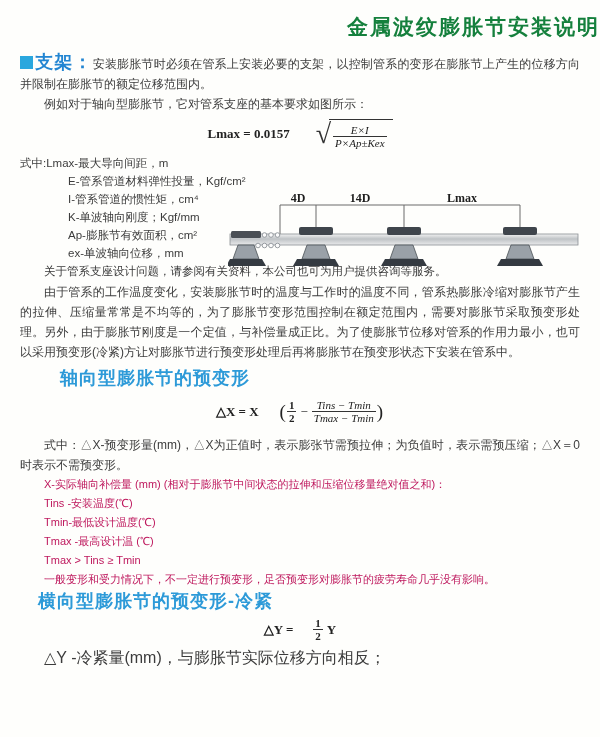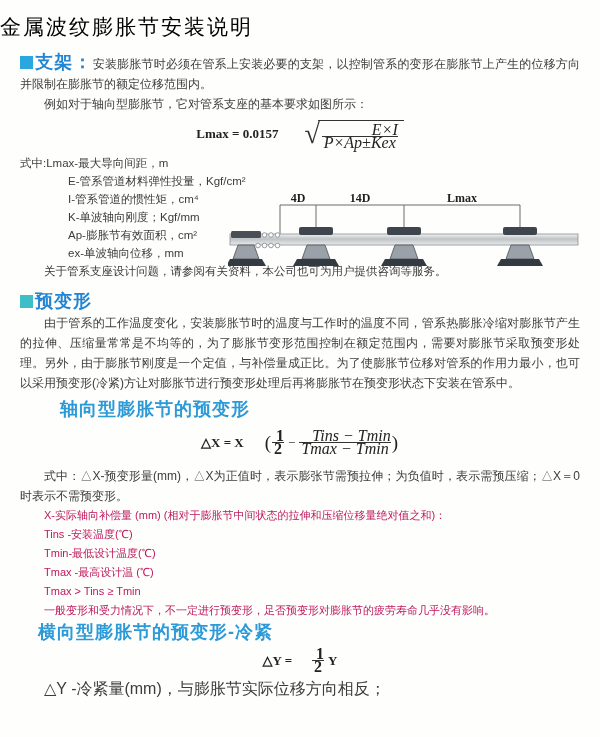--- a/index.html
+++ b/index.html
@@ -3,40 +3,40 @@
 <meta charset="utf-8">
 <style>
   html,body{margin:0;padding:0;background:#ffffff;}
   .page{
     width:600px;height:737px;background:#fefefc;position:relative;overflow:hidden;
     font-family:"Liberation Sans",sans-serif;color:#3a3a3a;box-sizing:border-box;
     padding-top:14px;
   }
   .content{padding:0 20px;}
   h1.doc-title{
-    margin:0;text-align:left;font-size:21px;line-height:26px;font-weight:normal;
-    color:#000000;letter-spacing:2px;
+    margin:0;text-align:right;font-size:21px;line-height:26px;font-weight:bold;
+    color:#15803d;letter-spacing:2px;
   }
   .para{margin:0;font-size:12px;line-height:20px;color:#3c3c3c;text-align:justify;}
   .indent{text-indent:24px;}
   .first-para{margin-top:12px;}
   .sq{display:inline-block;width:13px;height:13px;vertical-align:-1px;margin-right:2px;}
   .sq-blue{background:#2aa7de;}
   .sq-teal{background:#3ebfc8;}
   .sec-title{color:#2285d2;font-size:18px;font-weight:bold;letter-spacing:1px;}
   .sec2-header{margin-top:8px;line-height:22px;}
   
   .formula{
     display:flex;justify-content:center;align-items:center;
     font-family:"Liberation Serif",serif;color:#222;font-weight:bold;font-size:13px;
   }
   .formula1{margin:5px 0;height:30px;}
   .radical{font-size:28px;font-weight:normal;line-height:28px;margin:0 0 0 6px;color:#333;}
   .rad-content{border-top:1.6px solid #333;padding:2px 6px 0 4px;margin-left:-2px;}
-  .frac{display:inline-flex;flex-direction:column;align-items:flex-end;font-size:16px;line-height:12px;}
+  .frac{display:inline-flex;flex-direction:column;align-items:center;font-size:11px;line-height:12px;}
   .frac .den{border-top:1px solid #333;padding:0 2px;}
   .frac.var{font-style:italic;font-weight:normal;}
   .formula2{margin:6px 0;height:34px;}
   .formula2 .paren{font-size:19px;font-weight:normal;margin:0 1px;}
   .formula2 .op{margin:0 4px;font-weight:normal;}
   .formula3{margin:3px 0;height:30px;}
   .formula3 .rhs-y{margin-left:4px;}
   .f-lhs{margin-right:20px;}
   
   .defs-wrap{position:relative;margin-top:2px;}
@@ -142,23 +142,20 @@
         <g>
           <rect x="275" y="35" width="34" height="8" rx="2" fill="#3f454c"></rect>
           <path d="M283,53 h18 l5,14 h-28 z" fill="#9aa1a8" stroke="#4a5056" stroke-width="0.8"></path>
           <path d="M273,67 h38 l4,7 h-46 z" fill="#343a41"></path>
         </g>
       </svg>
     </div>
 
     <p class="post-def shift">关于管系支座设计问题，请参阅有关资料，本公司也可为用户提供咨询等服务。</p>
 
-    <div class="sec2-header">
-      <span class="sq sq-teal"></span><span class="sec-title">预变形</span>
-    </div>
     <p class="para indent">由于管系的工作温度变化，安装膨胀节时的温度与工作时的温度不同，管系热膨胀冷缩对膨胀节产生的拉伸、压缩量常常是不均等的，为了膨胀节变形范围控制在额定范围内，需要对膨胀节采取预变形处理。另外，由于膨胀节刚度是一个定值，与补偿量成正比。为了使膨胀节位移对管系的作用力最小，也可以采用预变形(冷紧)方让对膨胀节进行预变形处理后再将膨胀节在预变形状态下安装在管系中。</p>
 
     <h3 class="sub-heading">轴向型膨胀节的预变形</h3>
 
     <div class="formula formula2">
       <span class="f-lhs">△X = X</span>
       <span class="paren">(</span>
       <span class="frac">
         <span class="num">1</span>
         <span class="den">2</span>

